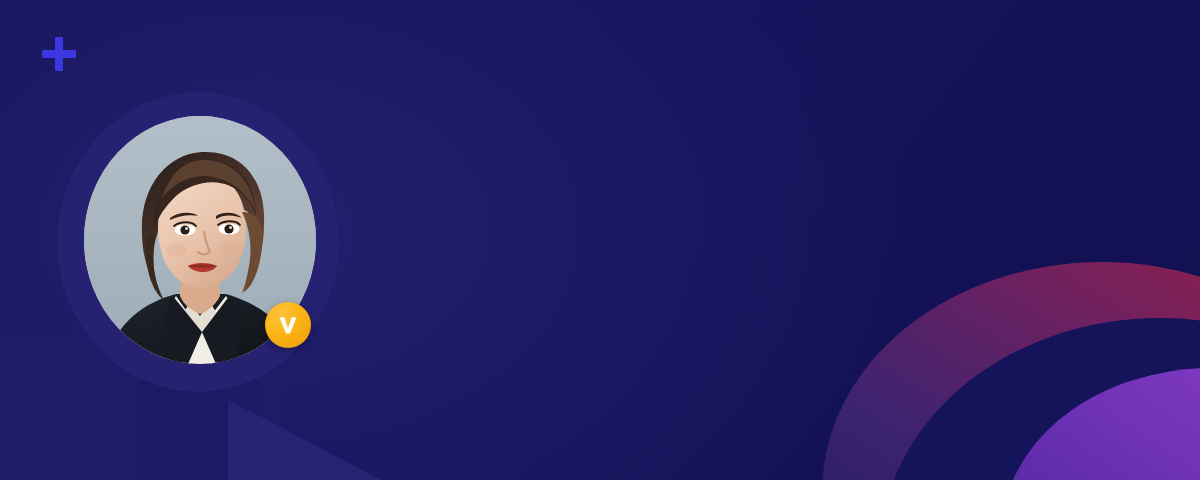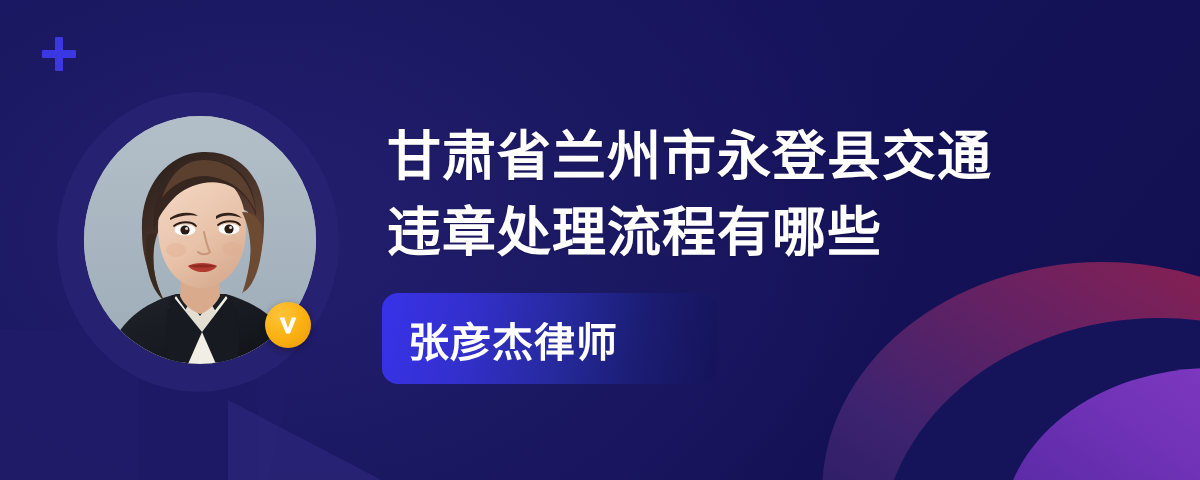--- a/index.html
+++ b/index.html
@@ -294,24 +294,14 @@
       </svg>
     </div>
 
     <div class="verified-badge">
       <svg width="26" height="26" viewBox="0 0 26 26" xmlns="http://www.w3.org/2000/svg" aria-hidden="true">
         <path d="M4.6 5.4 L9.4 5.4 L13 16.2 L16.6 5.4 L21.4 5.4 L15 21.4 L11 21.4 Z" fill="#ffffff"></path>
       </svg>
     </div>
   </div>
 
-  <div class="content">
-    <h1 class="headline">
-      <span class="line">甘肃省兰州市永登县交通</span>
-      <span class="line">违章处理流程有哪些</span>
-    </h1>
-
-    <div class="name-badge">
-      <span class="name-badge-text">张彦杰律师</span>
-    </div>
-  </div>
 
 </div>
 
 </body></html>

